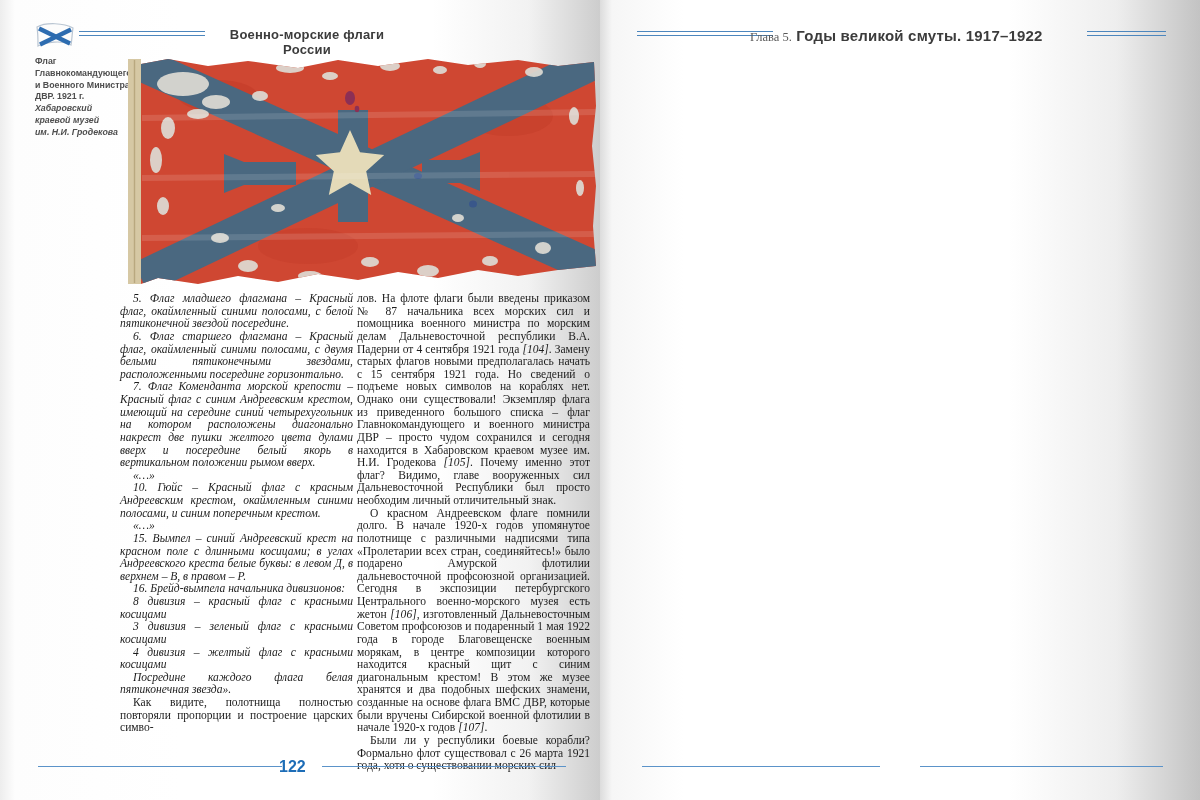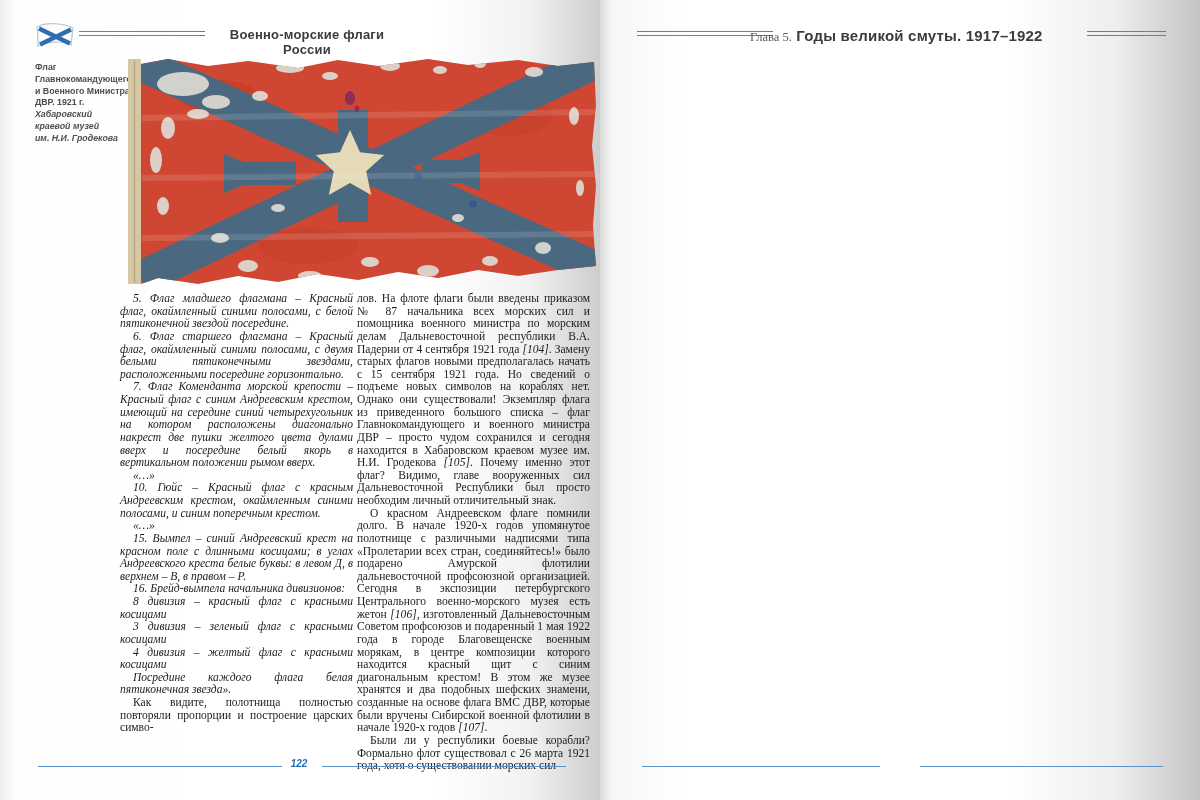--- a/index.html
+++ b/index.html
@@ -18,40 +18,40 @@
   .dbl-l1 { left:79px;  top:31px; width:126px; }
   .dbl-r1 { left:37px;  top:31px; width:136px; }
   .dbl-r2 { left:487px; top:31px; width:79px;  }
   .hdr-title { position:absolute; top:27px; font-size:13px; font-weight:bold; color:#3c3c3c; letter-spacing:.2px; }
   .hdr-title-left { left:212px; width:190px; text-align:center; }
   .hdr-right { position:absolute; left:150px; top:27px; width:290px; text-align:center; white-space:nowrap; }
   .hdr-chapter { font-family:"Liberation Serif", serif; font-weight:normal; font-size:12.5px; color:#5a5a5a; }
   .hdr-right .hdr-bold { font-size:15px; font-weight:bold; color:#3c3c3c; letter-spacing:.2px; }
 
   
-  .photo-caption { position:absolute; left:35px; top:62px; width:102px; font-size:8.8px; line-height:11.8px; color:#4e4e4e; }
+  .photo-caption { position:absolute; left:35px; top:56px; width:102px; font-size:8.8px; line-height:11.8px; color:#4e4e4e; }
   .photo-caption .cap-line { white-space:nowrap; }
   .photo-caption .b  { font-weight:bold; }
   .photo-caption .bi { font-weight:bold; font-style:italic; }
 
   .flag-photo { position:absolute; left:128px; top:56px; width:470px; height:230px; }
 
   
   .col { position:absolute; top:292px; width:233px; text-align:justify;
          font-family:"Liberation Serif", serif; font-size:11.55px; line-height:12.62px; color:#1c1c1c; }
   .col1 { left:120px; } .col2 { left:357px; }
   .col p { text-indent:13px; }
   .col p.it { font-style:italic; }
   .col p.ni { text-indent:0; }
   .col em { font-style:italic; }
   .col2 em { font-style:italic; }
 
   
   .pg-line { position:absolute; border-top:1.4px solid #5b93c9; }
-  .pagenum { position:absolute; top:758px; width:40px; text-align:center; font-size:10px; font-weight:bold; color:#1d6db7;font-style:italic; }
+  .pagenum { position:absolute; top:758px; width:40px; font-size:16px; font-weight:bold; color:#1d6db7; }
 </style>
 </head>
 <body>
 
 <div class="spread">
 
   <div class="page page-left">
 
     <svg class="hdr-icon" viewBox="0 0 42 32">
       <path d="M3,7 C12,2 30,3 39,8 C38,14 38,20 37,25 C28,20 12,22 4,26 C4,19 4,13 3,7 Z" fill="#fcfcfc" stroke="#b9c5d2" stroke-width="1.2"></path>

